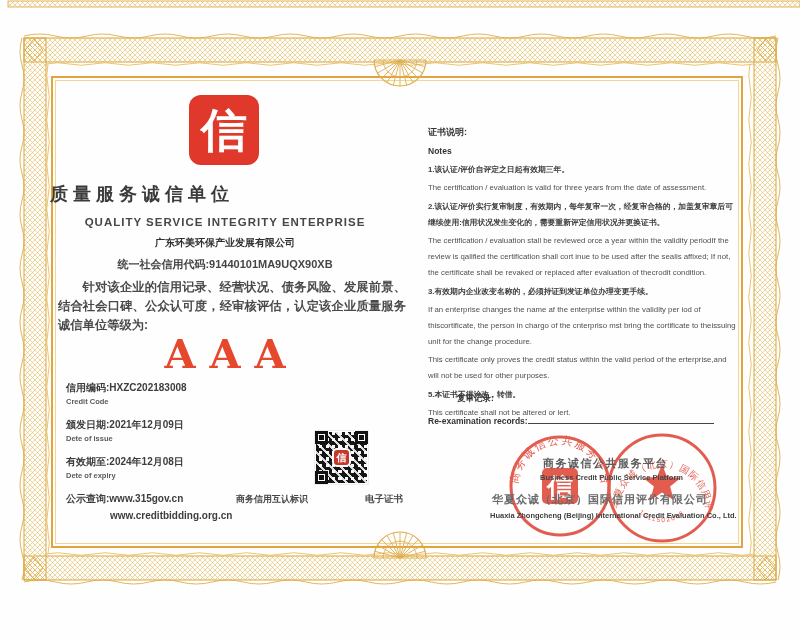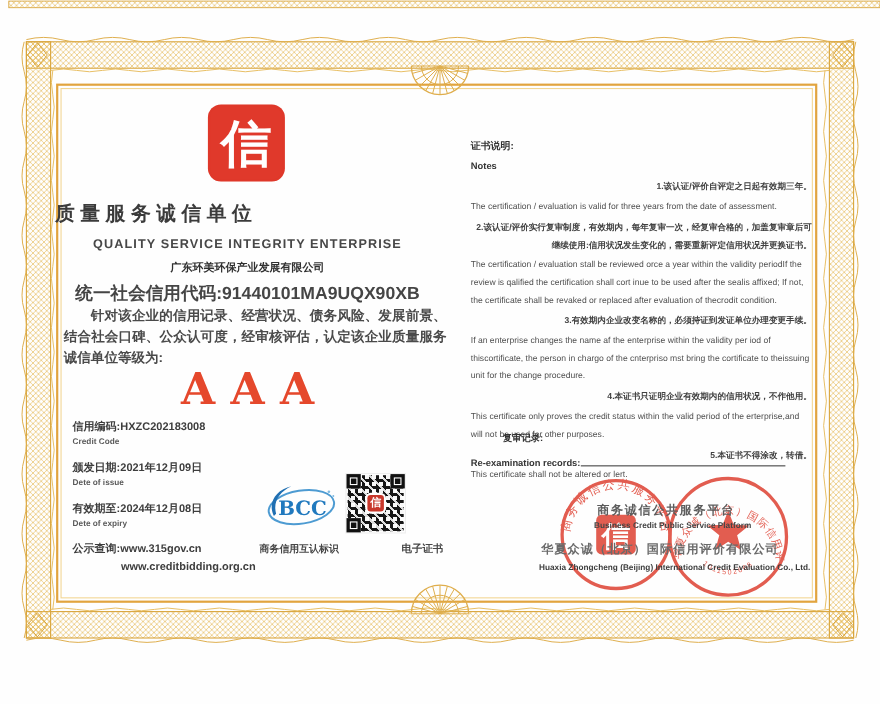--- a/index.html
+++ b/index.html
@@ -9,21 +9,21 @@
   svg{display:block;}
   
   .seal-logo{left:189px;top:95px;width:70px;height:70px;background:#e0392b;border-radius:12px;
              display:flex;align-items:center;justify-content:center;box-shadow:0 0 0 2px rgba(224,57,43,.15) inset;}
   .seal-logo span{color:#fff;font-size:46px;font-weight:bold;line-height:1;}
   .cert-title{left:50px;top:182px;width:350px;text-align:left;font-size:18px;font-weight:bold;
               letter-spacing:5px;color:#3b3b3b;}
   .cert-subtitle{left:50px;top:216px;width:350px;text-align:center;font-size:11.5px;font-weight:bold;
                  letter-spacing:1px;color:#474747;}
   .company{left:50px;top:236px;width:350px;text-align:center;font-size:10px;font-weight:bold;color:#303030;}
-  .uscc{left:50px;top:257px;width:350px;text-align:center;font-size:16px;font-weight:bold;color:#454545;}
+  .uscc{left:50px;top:257px;width:350px;text-align:center;font-size:11px;font-weight:bold;color:#454545;}
   .statement{left:58px;top:278px;width:348px;font-size:12.3px;line-height:19px;font-weight:600;
              color:#4a4a4a;text-align:justify;text-indent:2em;}
   .rating{left:50px;top:330px;width:350px;text-align:center;font-family:"DejaVu Serif",serif;
           font-size:40px;font-weight:bold;color:#e5482c;letter-spacing:14px;padding-left:14px;box-sizing:border-box;}
   .field{left:66px;}
   .field .zh{font-size:10px;font-weight:bold;color:#3d3d3d;}
   .field .en{font-size:7.5px;color:#5a5a5a;margin-top:2px;font-weight:bold;}
   .query2{margin-left:44px;margin-top:4px;}
   .bcc-wrap{left:241px;top:439px;}
   .bcc-label{left:236px;top:493px;font-size:9px;font-weight:bold;color:#474747;}
@@ -36,21 +36,21 @@
   .finder{position:absolute;width:7px;height:7px;border:3px solid #111;background:#fff;}
   .finder::before{content:"";position:absolute;left:1px;top:1px;width:5px;height:5px;background:#111;}
   .f-tl{left:0;top:0}.f-tr{right:0;top:0}.f-bl{left:0;bottom:0}
   .qrseal{position:absolute;left:19px;top:19px;width:15px;height:15px;background:#c8372b;border-radius:3px;
           color:#fff;font-size:10px;font-weight:bold;text-align:center;line-height:15px;box-shadow:0 0 0 2px #fff;}
   .qr-label{left:325px;top:493px;font-size:9.5px;font-weight:bold;color:#474747;padding-left:40px;}
   
   .notes{left:428px;top:88px;width:310px;font-size:7.8px;line-height:16px;margin-top:36px;}
   .notes .hd{font-size:9px;font-weight:bold;color:#333;}
   .notes .hd2{font-size:8.5px;font-weight:bold;color:#333;margin-top:3px;}
-  .notes .zh{font-weight:bold;color:#404040;margin-top:3px;text-align:right;}
+  .notes .zh{font-weight:bold;color:#404040;margin-top:3px;}
   .notes .en{color:#4f4f4f;margin-top:2px;}
   .review{left:428px;top:393px;width:312px;font-size:8.5px;}
   .review .hd{font-weight:bold;color:#333;margin-left:29px;}
   .review .line{margin-top:9px;font-weight:bold;color:#333;}
   .review .rule{display:inline-block;width:186px;border-bottom:1px solid #444;height:9px;}
   
   .stamps-svg{left:488px;top:414px;opacity:.82;}
   .ov{color:#5a5a5a;white-space:nowrap;}
   .ov1{left:543px;top:456px;font-size:11px;font-weight:bold;letter-spacing:1.5px;color:#5c5c5c;}
   .ov2{left:540px;top:473px;font-size:7.5px;font-weight:bold;color:#454545;}
@@ -145,50 +145,40 @@
   </div>
   <div class="abs field" style="top:455px">
     <div class="zh">有效期至:2024年12月08日</div>
     <div class="en">Dete of expiry</div>
   </div>
   <div class="abs field" style="top:492px">
     <div class="zh">公示查询:www.315gov.cn</div>
     <div class="zh query2">www.creditbidding.org.cn</div>
   </div>
 
-  <div class="abs bcc-wrap">
-    <svg width="68" height="46" viewBox="0 0 68 46">
-      <ellipse cx="33" cy="22" rx="30" ry="15" fill="none" stroke="#4D9BD2" stroke-width="1.8" transform="rotate(-9 33 22)"></ellipse>
-      <path d="M 8 30 C 2 18 10 6 24 3 C 13 8 7 17 10 28 Z" fill="#1F6FB2"></path>
-      <text x="34" y="29" text-anchor="middle" font-family="DejaVu Serif, serif" font-weight="bold" font-size="18" fill="#2079BE">BCC</text>
-      <circle cx="58" cy="8" r="1.2" fill="#7FB9E0"></circle>
-        <circle cx="62" cy="12" r="0.9" fill="#7FB9E0"></circle>
-    </svg>
-  </div>
   <div class="abs bcc-label">商务信用互认标识</div>
 
   <div class="abs qr">
     <div class="noise"></div>
     <div class="finder f-tl"></div>
     <div class="finder f-tr"></div>
     <div class="finder f-bl"></div>
     <div class="qrseal">信</div>
   </div>
   <div class="abs qr-label">电子证书</div>
 
   <div class="abs notes">
     <div class="hd">证书说明:</div>
     <div class="hd2">Notes</div>
     <div class="zh">1.该认证/评价自评定之日起有效期三年。</div>
     <div class="en">The certification / evaluation is valid for three years from the date of assessment.</div>
     <div class="zh">2.该认证/评价实行复审制度，有效期内，每年复审一次，经复审合格的，加盖复审章后可继续使用:信用状况发生变化的，需要重新评定信用状况并更换证书。</div>
     <div class="en">The certification / evaluation stall be reviewed orce a year within the validity periodIf the review is qalified the certification shall cort inue to be used after the sealis affixed; If not, the certificate shall be revaked or replaced after evaluation of thecrodit condition.</div>
     <div class="zh">3.有效期内企业改变名称的，必须持证到发证单位办理变更手续。</div>
     <div class="en">If an enterprise changes the name af the enterprise within the validity per iod of thiscortificate, the person in chargo of the cnterpriso mst bring the cortificate to theissuing unit for the change procedure.</div>
-    <div class="zh">4.本证书只证明企业有效期内的信用状况，不作他用。</div>
     <div class="en">This certificate only proves the credit status within the valid period of the erterprise,and will not be used for other purposes.</div>
     <div class="zh">5.本证书不得涂改，转借。</div>
     <div class="en">This certificate shall not be altered or lert.</div>
   </div>
 
   <div class="abs review">
     <div class="hd">复审记录:</div>
     <div class="line">
       <span>Re-examination records:</span><span class="rule"></span>
     </div>

